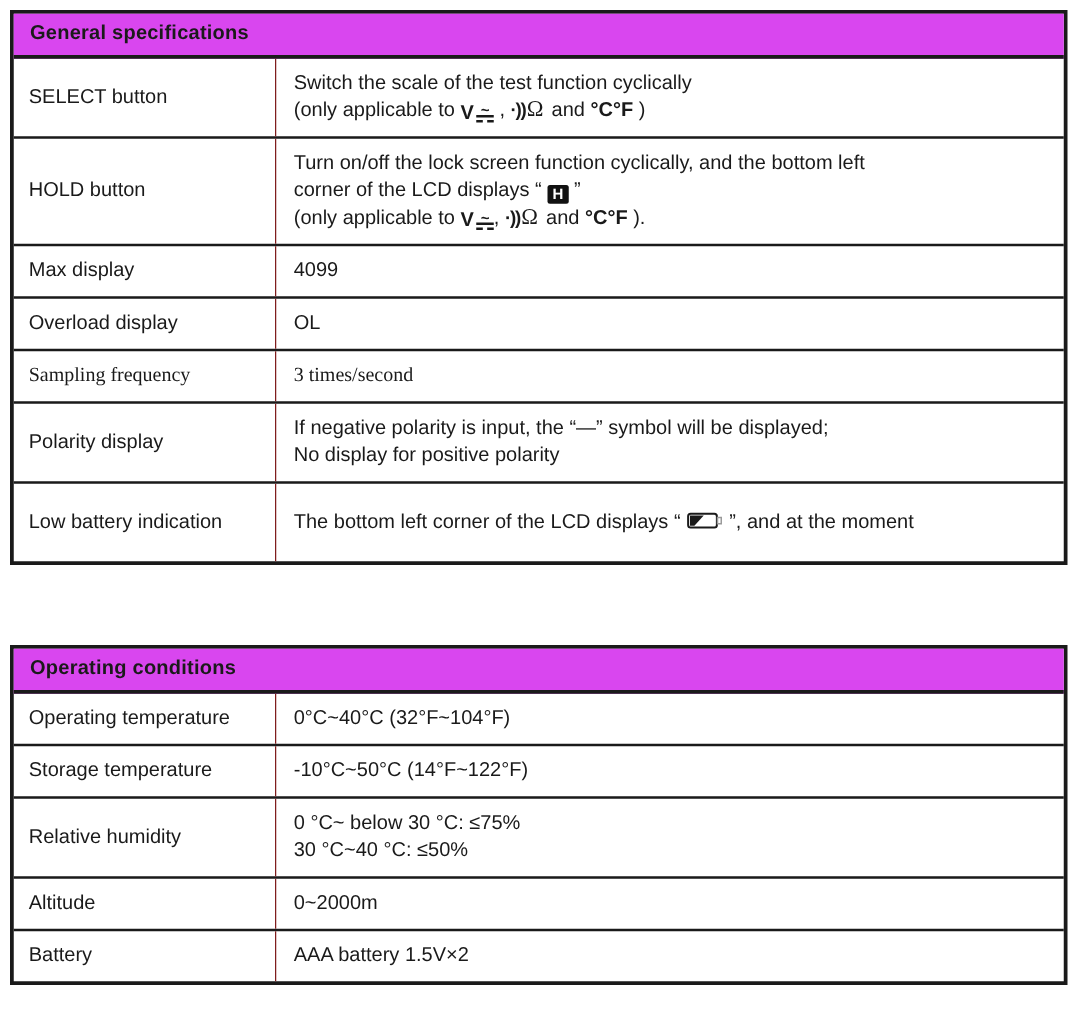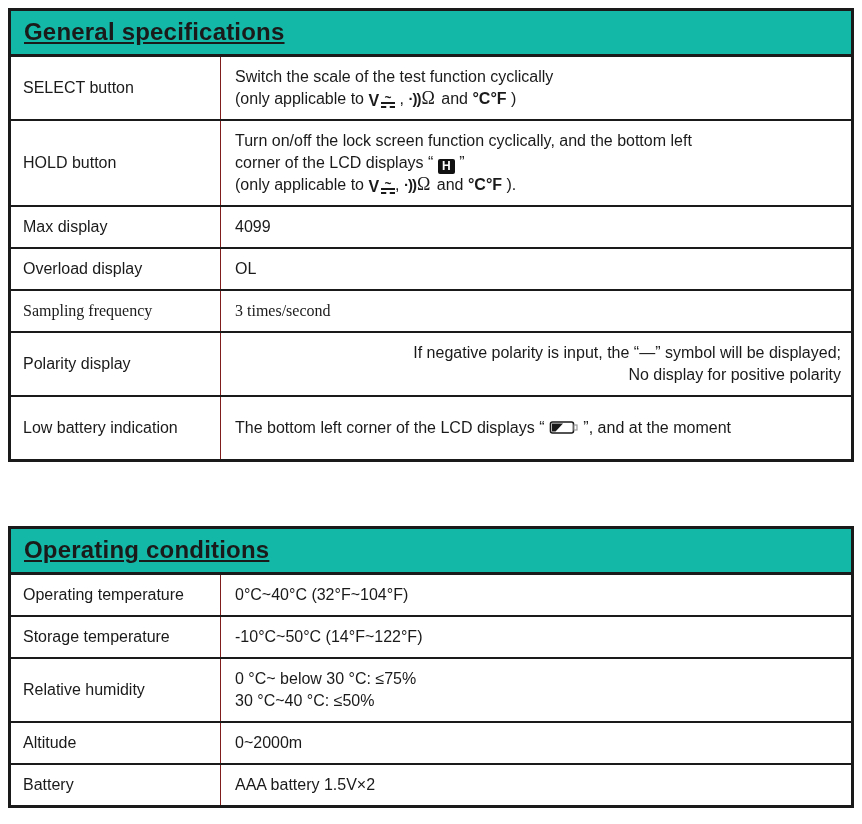--- a/index.html
+++ b/index.html
@@ -9,26 +9,25 @@
     font-family:"Liberation Sans",sans-serif;
     padding:8px 8px 0 8px;
   }
   .spec-table{
     width:846px;box-sizing:border-box;
     border:3px solid #1a1a1a;
     background:#ffffff;
   }
   .spec-table + .spec-table{margin-top:64px;}
   .table-title{
-    background:#14b8a6;
+    background:#d946ef;
     border-bottom:3px solid #1a1a1a;
-    font-size:24px;font-weight:700;
+    font-size:16px;font-weight:700;
     padding:7px 13px 8px 13px;
     letter-spacing:0.2px;
-    text-decoration:underline;
   }
   .row{display:flex;align-items:stretch;}
   .row + .row{border-top:2px solid #1a1a1a;}
   .cell{box-sizing:border-box;}
   .cell.label{
     flex:0 0 210px;max-width:210px;
     border-right:1px solid #7f1d1d;
     display:flex;align-items:center;
     padding:6px 6px 6px 12px;
     font-size:16px;
@@ -109,21 +108,21 @@
           <div class="cell value">
             <div class="line"><span>OL</span></div>
           </div>
         </div>
         <div class="row" style="min-height: 40px; font-family: Liberation Serif, serif;">
           <div class="cell label">Sampling frequency</div>
           <div class="cell value">
             <div class="line"><span>3 times/second</span></div>
           </div>
         </div>
-        <div class="row" style="min-height: 62px; text-align: right;">
+        <div class="row" style="min-height: 62px;">
           <div class="cell label">Polarity display</div>
           <div class="cell value">
             <div class="line"><span>If negative polarity is input, the “—” symbol will be displayed;</span></div>
             <div class="line"><span>No display for positive polarity</span></div>
           </div>
         </div>
         <div class="row" style="min-height: 62px;">
           <div class="cell label">Low battery indication</div>
           <div class="cell value">
             <div class="line"><span>The bottom left corner of the LCD displays “ </span><svg width="30" height="15" viewBox="0 0 30 15" class="batt">

